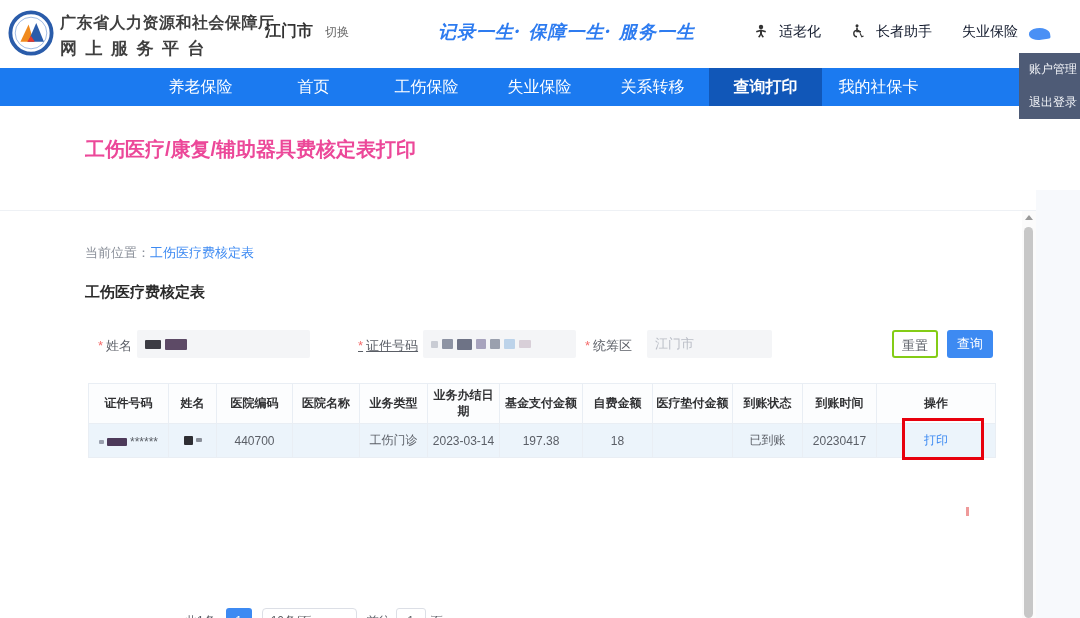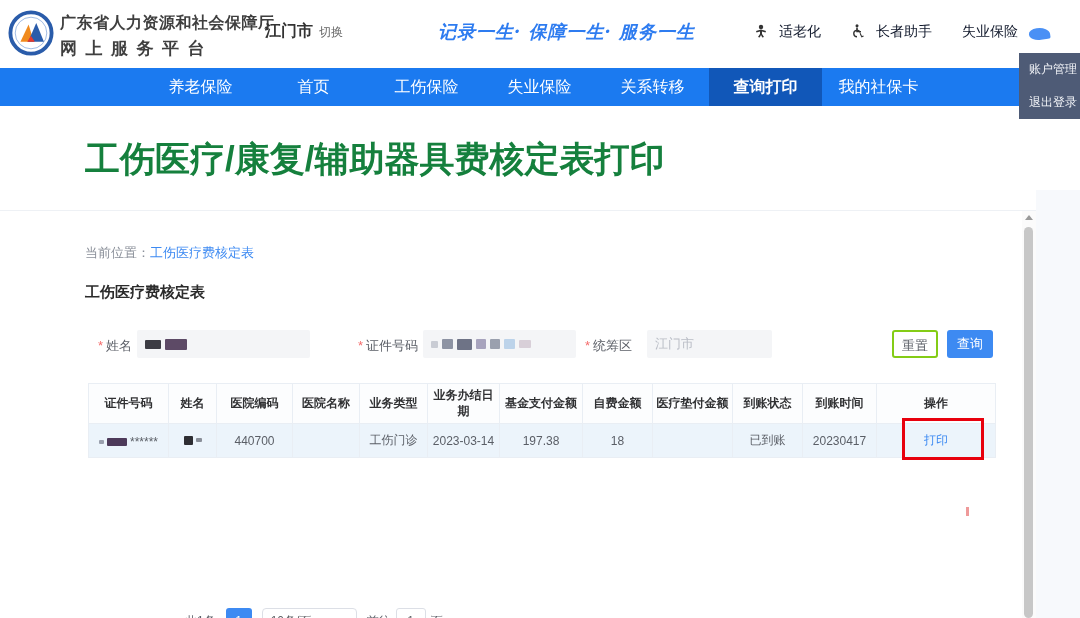--- a/index.html
+++ b/index.html
@@ -10,40 +10,40 @@
     margin:0 auto;
   }
   
   .hdr { position:absolute; left:0; top:0; width:1080px; height:68px; background:#fff; }
   .logo { position:absolute; left:8px; top:10px; }
   .org { position:absolute; left:60px; top:13px; color:#3f3f3f; }
   .org-l1 { font-size:16px; font-weight:700; letter-spacing:0.5px; }
   .org-l2 { font-size:17px; font-weight:700; letter-spacing:8.5px; margin-top:3px; }
   .city-wrap { position:absolute; left:265px; top:21px; }
   .city { font-size:16px; font-weight:700; color:#333; }
-  .switch { font-size:12px; color:#666; margin-left:6px; cursor:pointer; }
+  .switch { font-size:12px; color:#666; margin-left:12px; cursor:pointer; }
   .slogan { position:absolute; left:438px; top:20px; width:300px;
     font-family:"DejaVu Serif", serif; font-style:italic; font-weight:700;
     font-size:18px; color:#2e7cf0; letter-spacing:1px; white-space:nowrap; }
   .hdr-links { position:absolute; right:62px; top:23px; display:flex; gap:30px; align-items:center; }
   .hdr-link { display:flex; align-items:center; gap:11px; font-size:14px; color:#0f172a; cursor:pointer; white-space:nowrap; }
   .avatar-blob { position:absolute; right:30px; top:28px; width:21px; height:12px;
     background:#4a90f5; border-radius:60% 90% 20% 80%; transform:rotate(-8deg); cursor:pointer; }
   
   .nav { position:absolute; left:0; top:68px; width:1080px; height:38px; background:#1b7af0; }
   .nav-row { display:flex; margin-left:144px; height:38px; }
   .nav-item { width:113px; text-align:center; line-height:38px; color:#fff;
     font-size:16px; cursor:pointer; white-space:nowrap; }
   .nav-item.active { background:#1157b8; font-weight:700; }
   
   .acct-menu { position:absolute; left:1019px; top:53px; width:61px; background:#4e5b76; z-index:30; }
   .acct-item { height:33px; line-height:33px; padding-left:10px; font-size:12px;
     color:#f2f4f8; cursor:pointer; white-space:nowrap; }
   
-  .page-title { position:absolute; left:85px; top:136px; font-size:35px; font-weight:700; color:#15803d; }
+  .page-title { position:absolute; left:85px; top:136px; font-size:20px; font-weight:700; color:#ec4899; }
   .panel { position:absolute; left:0; top:210px; width:1036px; height:408px;
     background:#fff; border-top:1px solid #eef1f5; }
   .right-strip { position:absolute; left:1036px; top:190px; width:44px; height:428px; background:#f7f9fc; }
   
   .sbar { position:absolute; left:1022px; top:211px; width:14px; height:407px; background:#fbfbfb; }
   .sbar-up { position:absolute; left:3px; top:4px; width:0; height:0;
     border-left:4px solid transparent; border-right:4px solid transparent; border-bottom:5px solid #9a9a9a; }
   .sbar-thumb { position:absolute; left:2px; top:16px; width:9px; height:391px;
     background:#c7c7c7; border-radius:5px; }
   
@@ -169,21 +169,21 @@
 
   <div class="form">
     <div class="f-label" style="left:98px;">
       <span class="req">*</span><span>姓名</span>
     </div>
     <div class="f-input" style="left:137px; width:173px;">
       <span class="blk" style="width:16px;height:9px;background:#3c3c44;"></span>
       <span class="blk" style="width:22px;height:11px;background:#5d4a66;"></span>
     </div>
 
-    <div class="f-label" style="left:358px;">
+    <div class="f-label" style="left:358px;text-decoration:underline;">
       <span class="req">*</span><span>证件号码</span>
     </div>
     <div class="f-input" style="left:423px; width:153px;">
       <span class="blk" style="width:7px;height:7px;background:#c9ccd4;"></span>
       <span class="blk" style="width:11px;height:10px;background:#8d93a3;"></span>
       <span class="blk" style="width:15px;height:11px;background:#6e7386;"></span>
       <span class="blk" style="width:10px;height:10px;background:#a7a3bd;"></span>
       <span class="blk" style="width:10px;height:10px;background:#9aa0ae;"></span>
       <span class="blk" style="width:11px;height:10px;background:#bcd3ea;"></span>
       <span class="blk" style="width:12px;height:8px;background:#d8cfd8;"></span>

